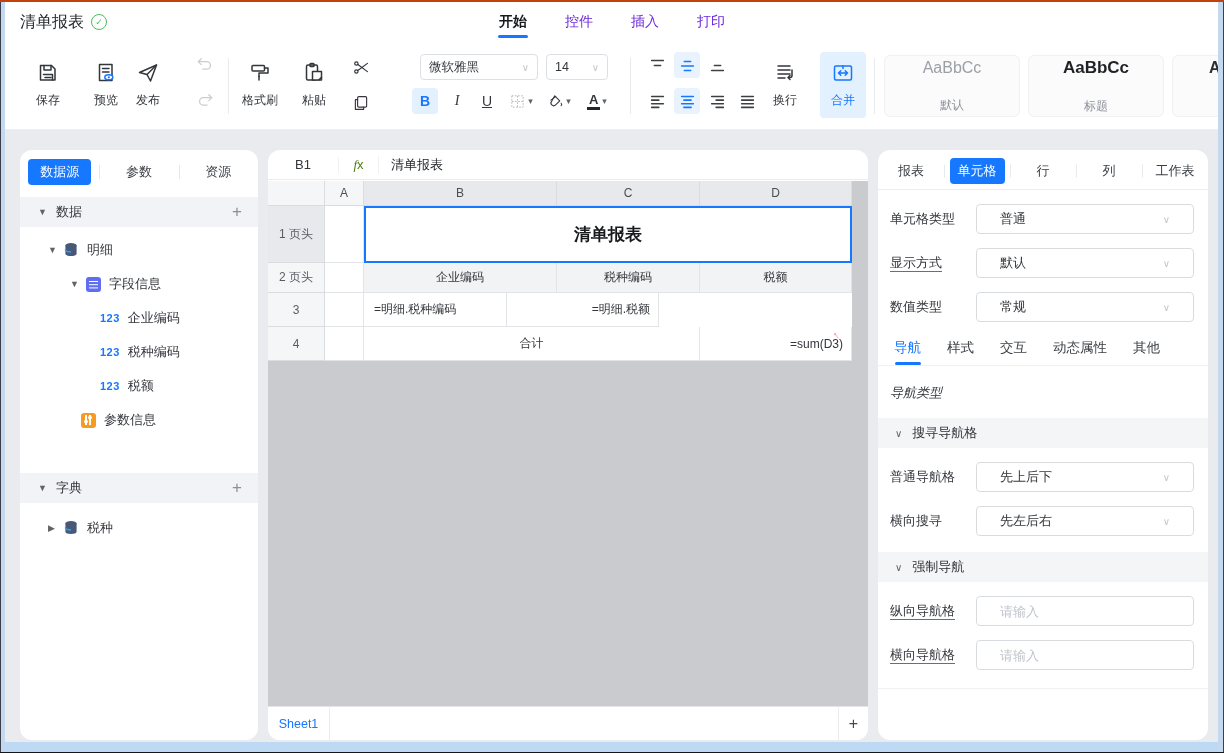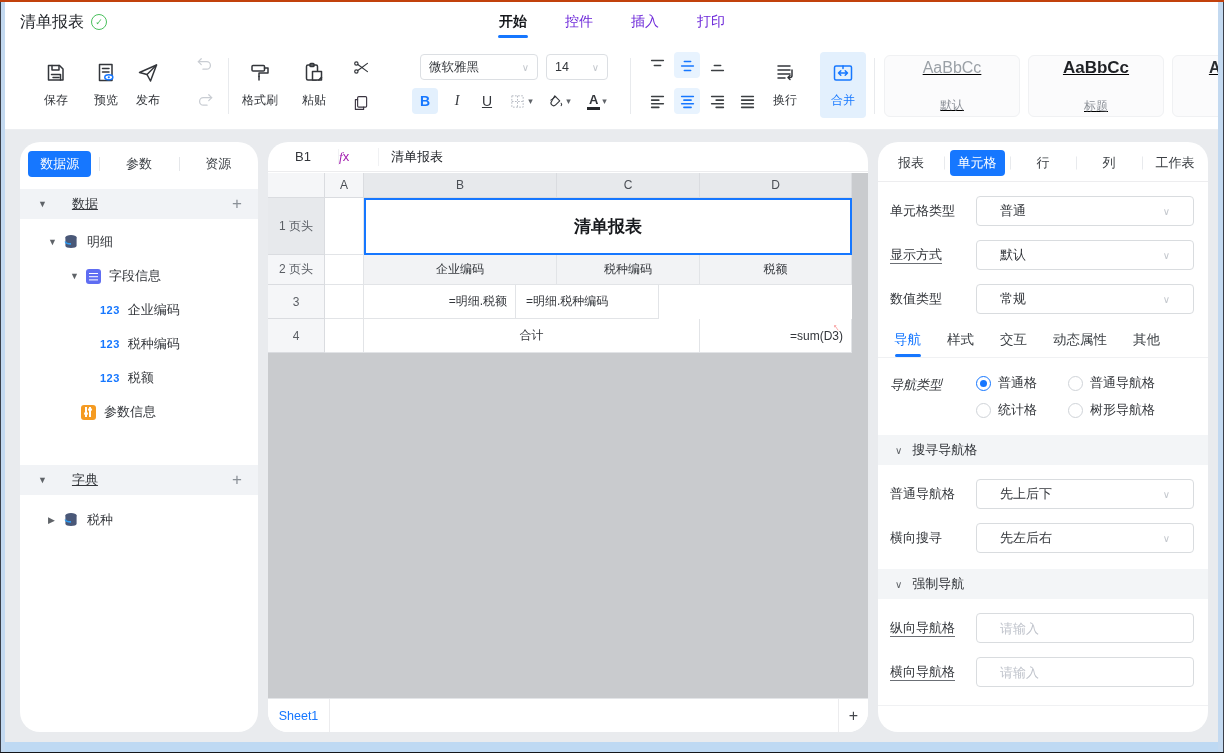--- a/index.html
+++ b/index.html
@@ -34,57 +34,57 @@
   .selectbox { position:absolute; height:26px; border:1px solid #dcdfe3; border-radius:4px; display:flex; align-items:center; font-size:12.5px; color:#33363b; padding:0 8px; cursor:pointer; }
   .selectbox .chev { margin-left:auto; color:#c3c7cd; font-size:10px; }
   .fmt { font-size:14px; color:#33363b; }
   .b-active { background:#e3f0fd; color:#1677ff !important; }
   .albtn { position:absolute; width:26px; height:26px; border-radius:4px; display:flex; align-items:center; justify-content:center; cursor:pointer; }
   .albtn.sel { background:#e8f3fe; }
   .albtn svg { stroke:#3c4043; fill:none; stroke-width:1.7; stroke-linecap:round; }
   .albtn.sel svg { stroke:#1677ff; }
   .mergebtn { position:absolute; left:820px; top:10px; width:46px; height:66px; background:#e3f0fd; border-radius:4px; display:flex; flex-direction:column; align-items:center; justify-content:center; gap:7px; cursor:pointer; }
   .mergebtn span { font-size:12px; color:#1677ff; }
-  .stylecard { position:absolute; top:13px; width:136px; height:62px; background:#fbfbfc; border:1px solid #f0f1f3; border-radius:6px; display:flex; flex-direction:column; align-items:center; justify-content:center; gap:20px; cursor:pointer;text-decoration:underline; }
+  .stylecard { position:absolute; top:13px; width:136px; height:62px; background:#fbfbfc; border:1px solid #f0f1f3; border-radius:6px; display:flex; flex-direction:column; align-items:center; justify-content:center; gap:20px; cursor:pointer; }
   .stylecard .sample { font-size:16px; color:#9aa0a6; }
   .stylecard .sname { font-size:12px; color:#8b9097; }
   .stylecard.c2 .sample { font-weight:700; color:#1f2125; font-size:17px; }
   .stylecard.c3 .sample { font-weight:600; color:#2a2d31; font-size:16px; }
   .caret { font-size:9px; color:#5f6368; margin-left:2px; }
 
   
-  .panel { position:absolute; top:140px; height:590px; background:#fff; border-radius:20px; }
+  .panel { position:absolute; top:148px; height:590px; background:#fff; border-radius:12px; }
   .left-panel { left:20px; width:238px; }
   .center-panel { left:268px; width:600px; overflow:hidden; }
   .right-panel { left:878px; width:330px; overflow:hidden; }
 
   
   .ltabs { display:flex; align-items:center; height:36px; margin-top:4px; }
   .ltab-cell { flex:1; display:flex; align-items:center; justify-content:center; font-size:13px; color:#3c4045; cursor:pointer; position:relative; }
   .ltab-cell + .ltab-cell::before { content:""; position:absolute; left:0; top:50%; transform:translateY(-50%); width:1px; height:14px; background:#e5e7ea; }
   .pill { background:#1677ff; color:#fff; border-radius:4px; padding:4px 12px; font-size:13px; }
   .sec-head { height:30px; background:#f1f3f6; display:flex; align-items:center; font-size:13px; color:#33363b; }
   .sec-head .tri { margin-left:18px; font-size:9px; color:#5f6368; }
-  .sec-head .stitle { margin-left:25px;text-decoration:underline; }
+  .sec-head .stitle { margin-left:9px; }
   .sec-head .plus { margin-left:auto; margin-right:16px; font-size:17px; color:#8a9097; font-weight:300; cursor:pointer; }
   .titem { height:34px; display:flex; align-items:center; font-size:13px; color:#33363b; cursor:pointer; }
   .titem .tri { font-size:9px; color:#5f6368; width:10px; }
   .titem .lbl { margin-left:8px; }
   .badge123 { color:#1677ff; font-weight:700; font-size:11px; letter-spacing:0.5px; }
   .icon16 { width:16px; height:16px; display:inline-flex; align-items:center; justify-content:center; }
   .doc-ic { width:15px; height:15px; border-radius:3px; background:#5f6df2; position:relative; }
   .doc-ic::before { content:""; position:absolute; left:3px; top:4px; width:9px; height:1.6px; background:#fff; box-shadow:0 3.2px 0 #fff, 0 6.4px 0 #fff; }
   .par-ic { width:15px; height:15px; border-radius:3px; background:#f59b22; position:relative; }
   .par-ic::before { content:""; position:absolute; left:4.5px; top:2.5px; width:1.6px; height:10px; background:#fff; box-shadow:4px 0 0 #fff; }
   .par-ic::after { content:""; position:absolute; left:3.2px; top:7.5px; width:4px; height:2.6px; border-radius:2px; background:#fff; box-shadow:4px -4px 0 #fff; }
 
   
   .fbar { height:30px; display:flex; align-items:center; border-bottom:1px solid #ececee; }
   .namebox { width:70px; text-align:center; font-size:13px; color:#33363b; }
-  .fx { width:40px; text-align:left; font-size:13px; color:#a21caf; border-left:1px solid #f0f1f3; }
+  .fx { width:40px; text-align:center; font-size:13px; color:#4d7c0f; border-left:1px solid #f0f1f3; }
   .fx i { font-family:"Liberation Serif","DejaVu Serif",serif; font-style:italic; }
   .fval { flex:1; border-left:1px solid #f0f1f3; padding-left:12px; font-size:13px; color:#23262b; }
   .gridwrap { position:absolute; left:0; top:31px; right:0; bottom:34px; background:#c9cbce; overflow:hidden; }
   .grid { position:absolute; left:0; top:0; background:#fff; }
   .hrow { display:flex; }
   .hcell { height:25px; display:flex; align-items:center; justify-content:center; font-size:12px; color:#4b4f55; background:#f5f6f8; border-right:1px solid #dadce0; border-bottom:1px solid #dadce0; }
   .hcell.hl { background:#e7e9ec; }
   .grow { display:flex; }
   .rh { display:flex; align-items:center; justify-content:center; font-size:12px; color:#5a5e64; background:#f5f6f8; border-right:1px solid #dadce0; border-bottom:1px solid #dadce0; }
   .rh.hl { background:#e7e9ec; }
@@ -140,21 +140,21 @@
     </div>
     <nav class="ribbon-tabs">
       <div class="rtab active">开始</div>
       <div class="rtab">控件</div>
       <div class="rtab">插入</div>
       <div class="rtab">打印</div>
     </nav>
   </header>
 
   <div class="toolbar">
-    <div class="tbtn" style="left:32px">
+    <div class="tbtn" style="left:24px">
       <svg class="ico" width="24" height="24" viewBox="0 0 24 24">
           <path d="M4.5 4.5h11l3.5 3.5v11h-14.5z"></path>
           <path d="M8 4.5v4.5h7V4.5"></path>
           <path d="M7.5 13.5h9v5.5"></path>
           <path d="M9 16.5h6"></path>
         </svg>
       <span>保存</span>
     </div>
     <div class="tbtn" style="left:82px">
       <svg class="ico" width="24" height="24" viewBox="0 0 24 24">
@@ -434,22 +434,22 @@
           <div class="rh" style="width:57px">2 页头</div>
           <div class="cell" style="width:39px"></div>
           <div class="cell hdr" style="width:193px">企业编码</div>
           <div class="cell hdr" style="width:143px">税种编码</div>
           <div class="cell hdr" style="width:152px">税额</div>
         </div>
 
         <div class="grow" style="height:34px">
           <div class="rh" style="width:57px">3</div>
           <div class="cell" style="width:39px"></div>
+          <div class="cell lf" style="width:143px">=明细.税种编码</div>
           <div class="cell rt" style="width:152px">=明细.税额</div>
-          <div class="cell lf" style="width:143px">=明细.税种编码</div>
         </div>
 
         <div class="grow" style="height:34px">
           <div class="rh" style="width:57px">4</div>
           <div class="cell" style="width:39px"></div>
           <div class="cell ctr" style="width:336px">合计</div>
           <div class="cell rt" style="width:152px">
             <span>=sum(D3)</span>
             <span class="d4mark">↑</span>
           </div>
@@ -506,38 +506,20 @@
     <div class="subtabs">
       <div class="subtab active">导航</div>
       <div class="subtab">样式</div>
       <div class="subtab">交互</div>
       <div class="subtab">动态属性</div>
       <div class="subtab">其他</div>
     </div>
 
     <div class="radiorow">
       <span class="flabel">导航类型</span>
-      <div class="radiogrid">
-        <div class="radio">
-          <span class="rdot on"></span>
-          <span>普通格</span>
-        </div>
-        <div class="radio">
-          <span class="rdot"></span>
-          <span>普通导航格</span>
-        </div>
-        <div class="radio">
-          <span class="rdot"></span>
-          <span>统计格</span>
-        </div>
-        <div class="radio">
-          <span class="rdot"></span>
-          <span>树形导航格</span>
-        </div>
-      </div>
     </div>
 
     <div class="rsec">
       <span class="chev2">∨</span>
       <span class="rstitle">搜寻导航格</span>
     </div>
     <div class="frow">
       <span class="flabel">普通导航格</span>
       <div class="ctl">
         <span>先上后下</span>

